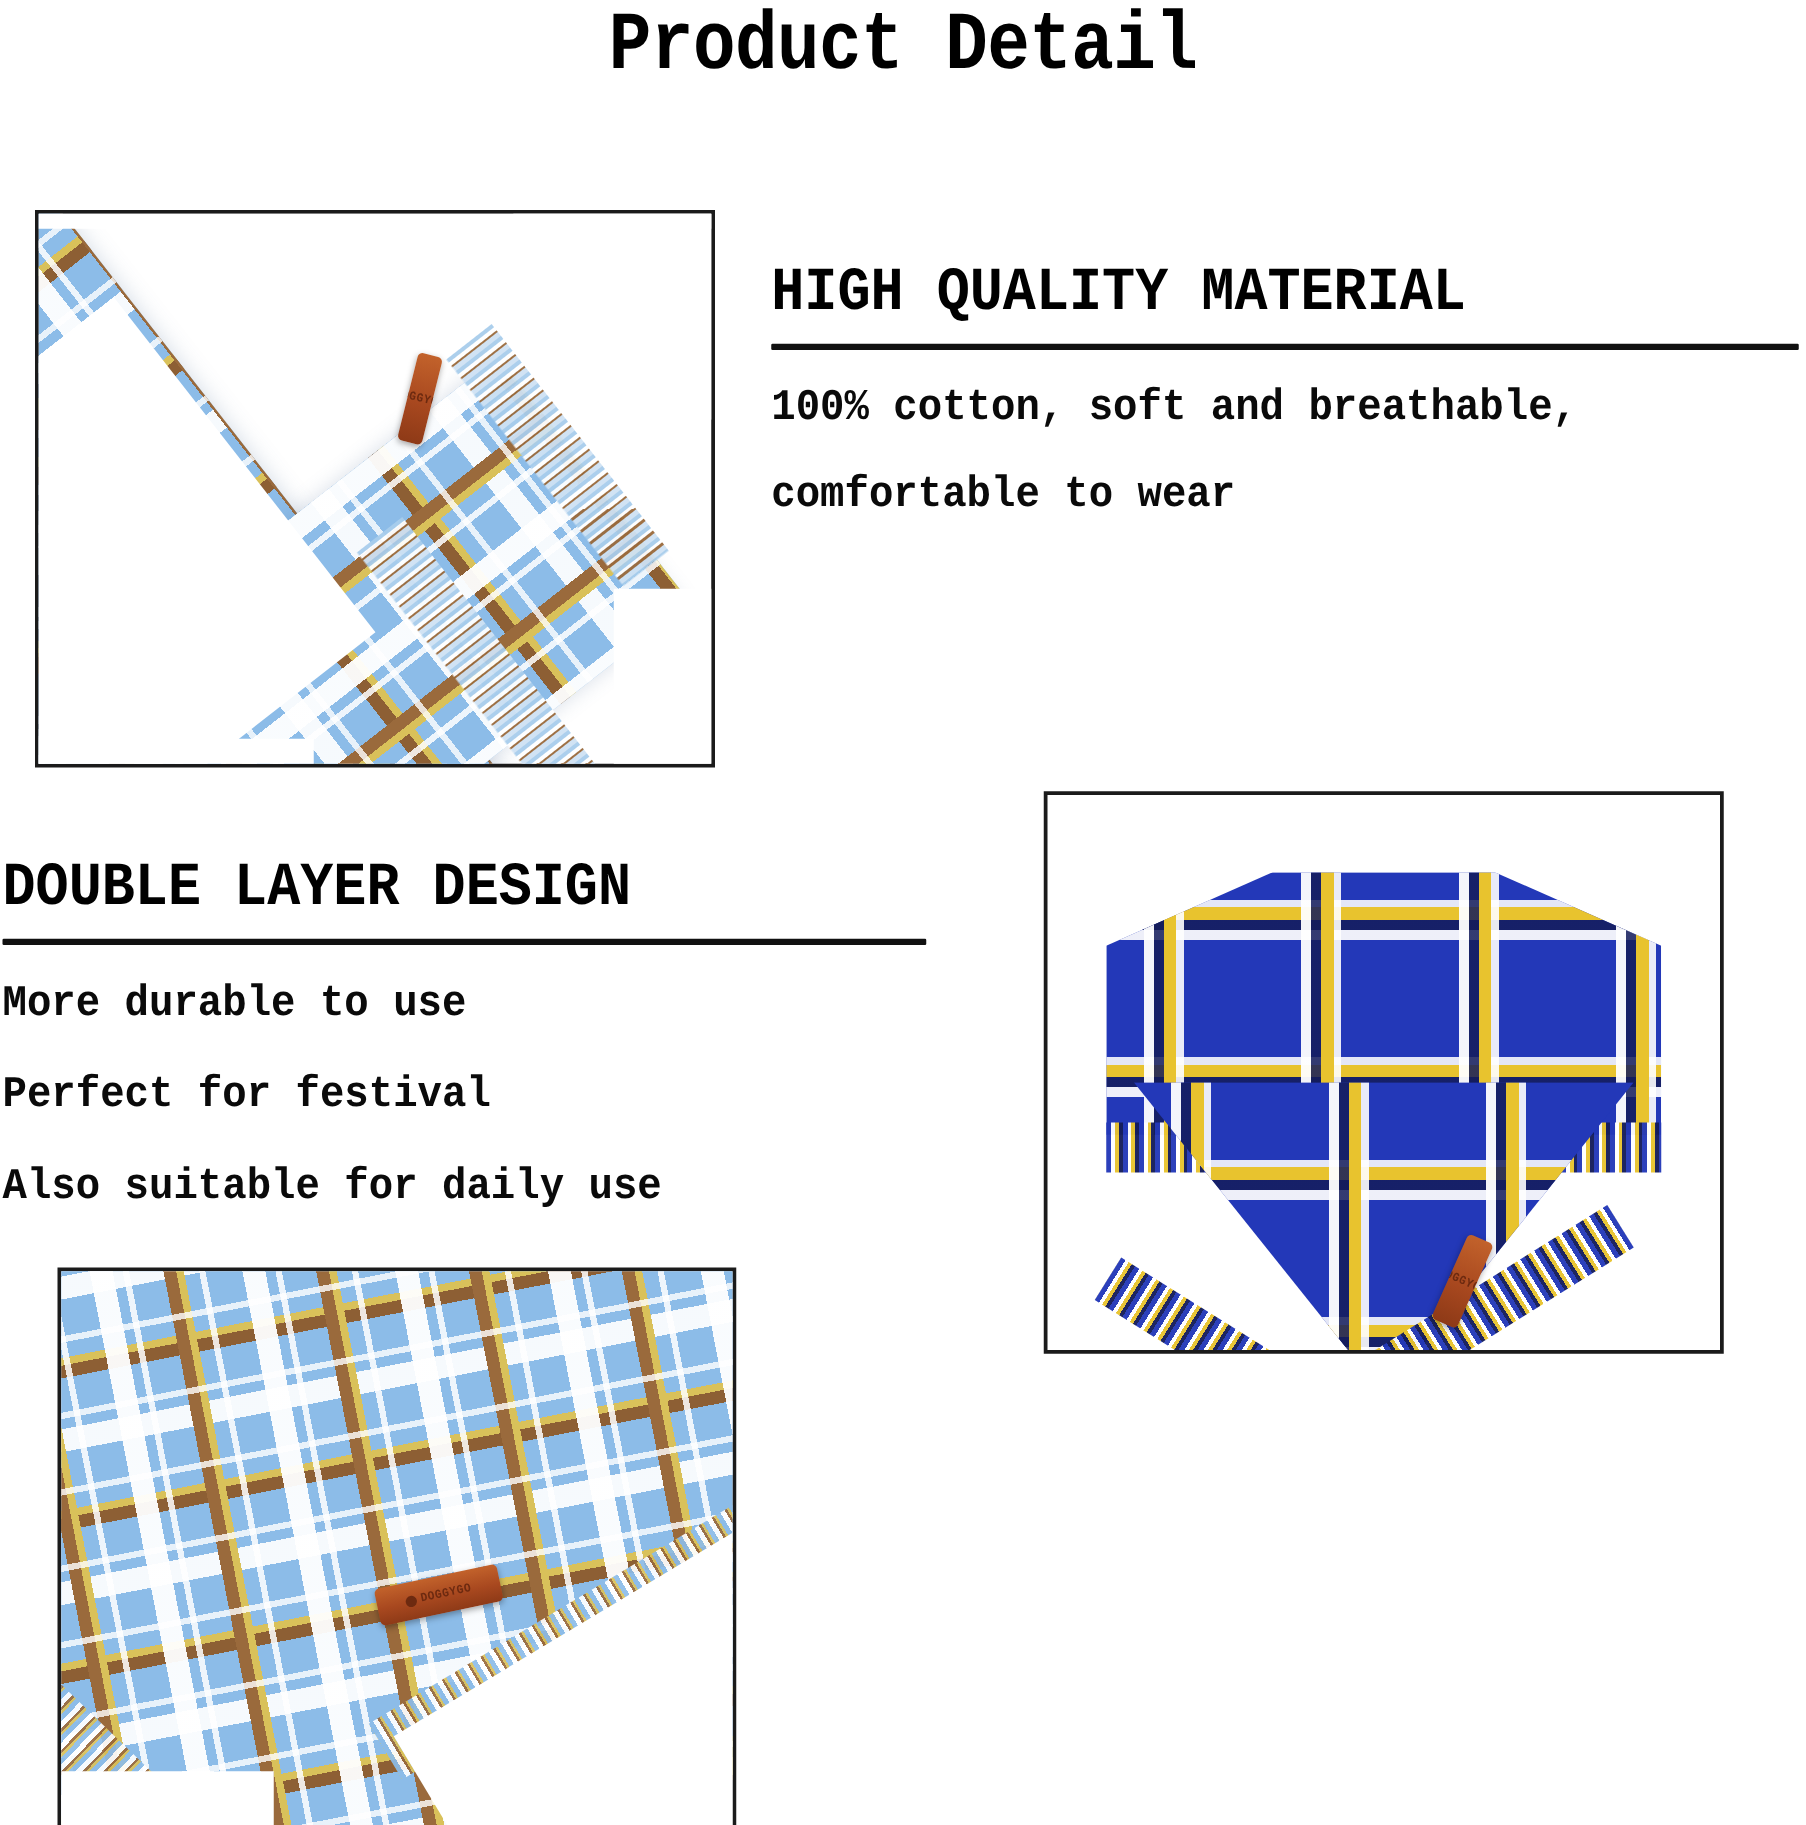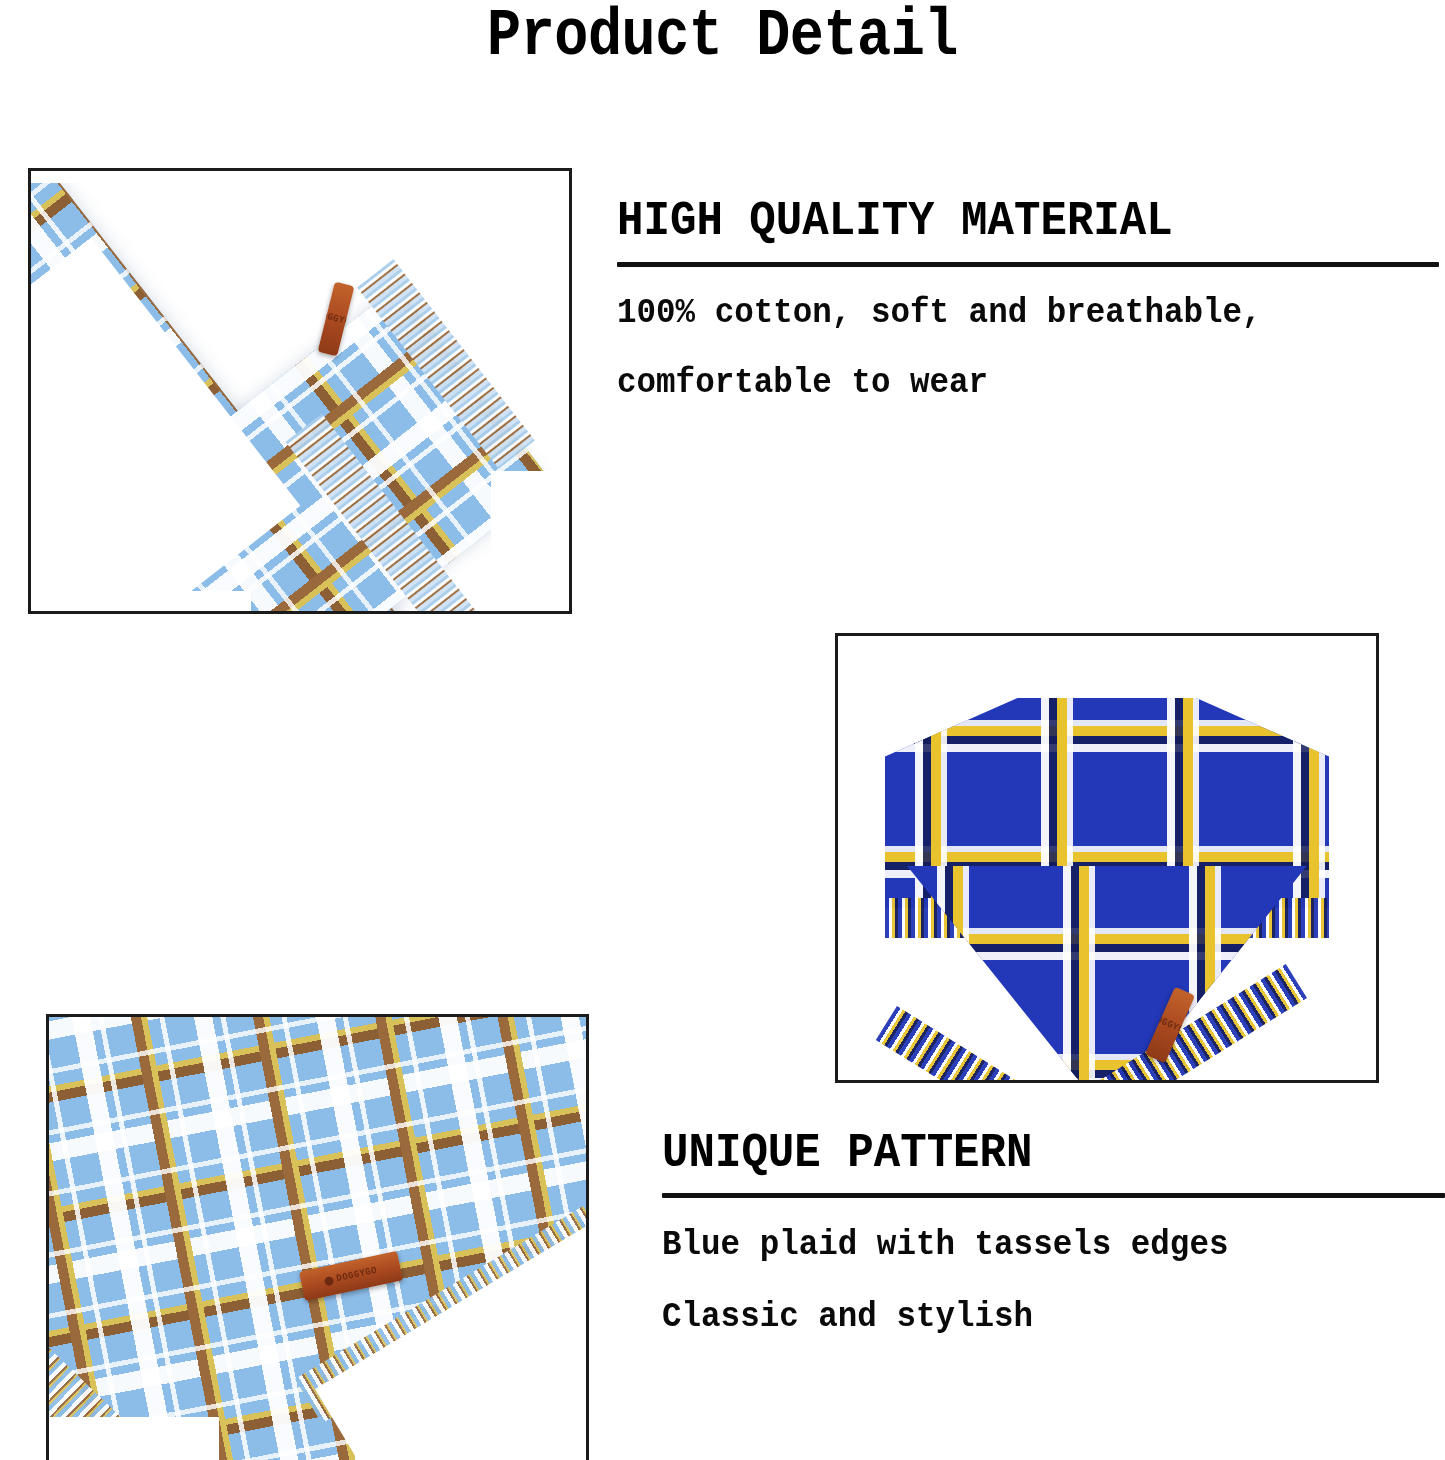--- a/index.html
+++ b/index.html
@@ -22,21 +22,21 @@
     font-weight:bold;
     color:#000000;
     letter-spacing:-0.5px;
     transform:scaleX(0.86);
     transform-origin:center top;
     line-height:1.05;
     white-space:nowrap;
   }
 
   
-  .feature{position:absolute;}
+  .feature{position:absolute;margin-top:13px;}
   .feature-heading{
     font-size:49px;
     font-weight:bold;
     color:#000000;
     letter-spacing:0px;
     transform:scaleX(0.90);
     transform-origin:left top;
     white-space:nowrap;
     line-height:1.06;
   }
@@ -257,20 +257,29 @@
 
   <div class="feature" id="f1">
     <div class="feature-heading">HIGH QUALITY MATERIAL</div>
     <div class="rule"></div>
     <div class="feature-body">
       <div class="line">100% cotton, soft and breathable,</div>
       <div class="line">comfortable to wear</div>
     </div>
   </div>
 
+  <div class="feature" id="f2">
+    <div class="feature-heading">DOUBLE LAYER DESIGN</div>
+    <div class="rule"></div>
+    <div class="feature-body">
+      <div class="line">More durable to use</div>
+      <div class="line">Perfect for festival</div>
+      <div class="line"><span>Also suitable </span><span class="bolder">for daily use</span></div>
+    </div>
+  </div>
 
   <div class="photo" id="photo-blue">
     <div class="shot">
       <div class="bandana-wrap">
         <div class="tri-top plaid-blue"></div>
         <div class="fringe-row" style="left:-222px;top:22px;width:444px;"></div>
         <div class="tri-bottom plaid-blue"></div>
         <div class="fringe-row" style="left:-210px;top:130px;width:240px;transform:rotate(32deg);transform-origin:left top;"></div>
         <div class="fringe-row" style="left:200px;top:122px;width:240px;transform:rotate(148deg);transform-origin:left top;"></div>
 
@@ -292,22 +301,14 @@
         <span class="paw"></span>
         <span class="brand">DOGGYGO</span>
       </div>
 
       <div class="white-mask" style="left:-220px;top:250px;width:400px;height:300px;transform:rotate(44deg);transform-origin:top left;"></div>
       <div class="white-mask" style="left:266px;top:372px;width:420px;height:300px;transform:rotate(-31deg);transform-origin:top left;"></div>
       <div class="white-mask" style="left:-10px;top:400px;width:180px;height:60px;"></div>
     </div>
   </div>
 
-  <div class="feature" id="f3">
-    <div class="feature-heading">UNIQUE PATTERN</div>
-    <div class="rule"></div>
-    <div class="feature-body">
-      <div class="line">Blue plaid with tassels edges</div>
-      <div class="line">Classic and stylish</div>
-    </div>
-  </div>
 
 </div>
 
 </body></html>

